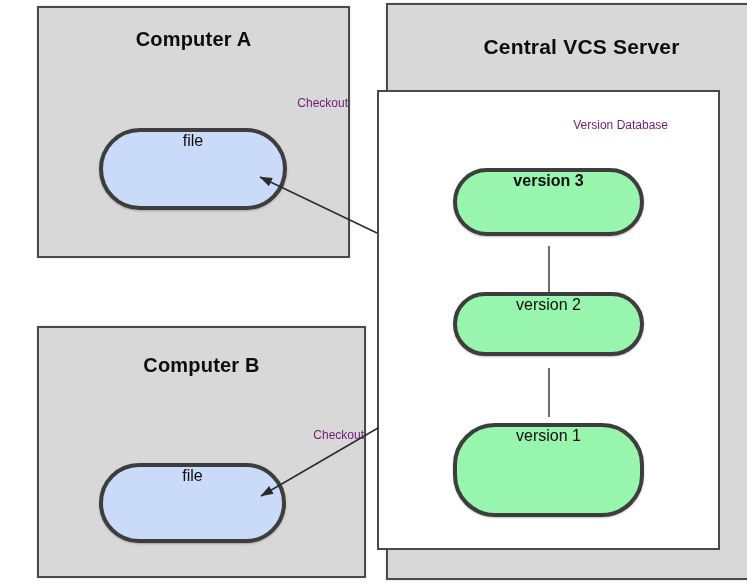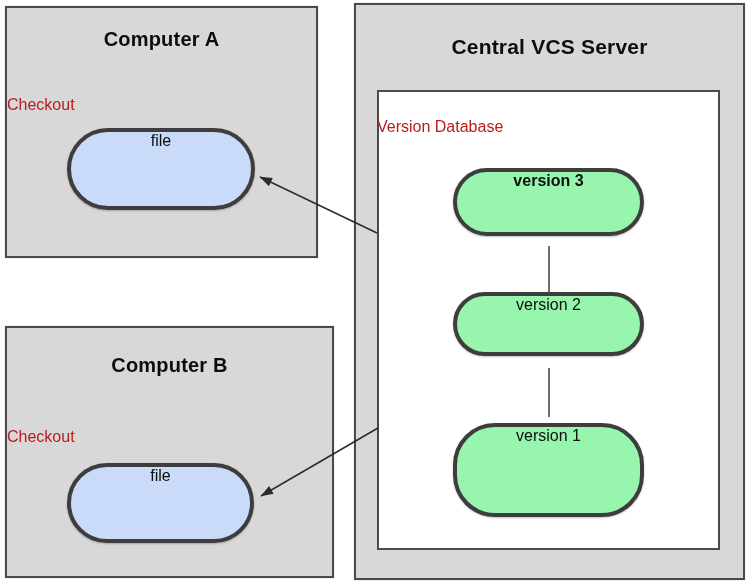--- a/index.html
+++ b/index.html
@@ -14,42 +14,43 @@
     height: 585px;
     background: #ffffff;
     overflow: hidden;
   }
   .gray-box {
     position: absolute;
     box-sizing: border-box;
     background: #d8d8d8;
     border: 2px solid #4a4a4a;
     box-shadow: 0 0 1px rgba(0,0,0,0.35);
+    margin-left: 32px;
   }
   .white-box {
     position: absolute;
     box-sizing: border-box;
     background: #ffffff;
     border: 2px solid #4a4a4a;
   }
   .box-title {
     position: absolute;
     width: 100%;
     text-align: center;
     font-size: 20px;
     font-weight: bold;
     color: #0d0d0d;
     letter-spacing: 0.2px;
   }
   .sub-label {
     position: absolute;
     width: 100%;
-    text-align: left;
-    font-size: 16px;
-    color: #b91c1c;
+    text-align: right;
+    font-size: 12px;
+    color: #701a75;
   }
   .pill {
     position: absolute;
     box-sizing: border-box;
     border: 4px solid #3d3d3d;
     border-radius: 42px;
     display: flex;
     align-items: flex-start;
     justify-content: center;
     font-size: 16px;

